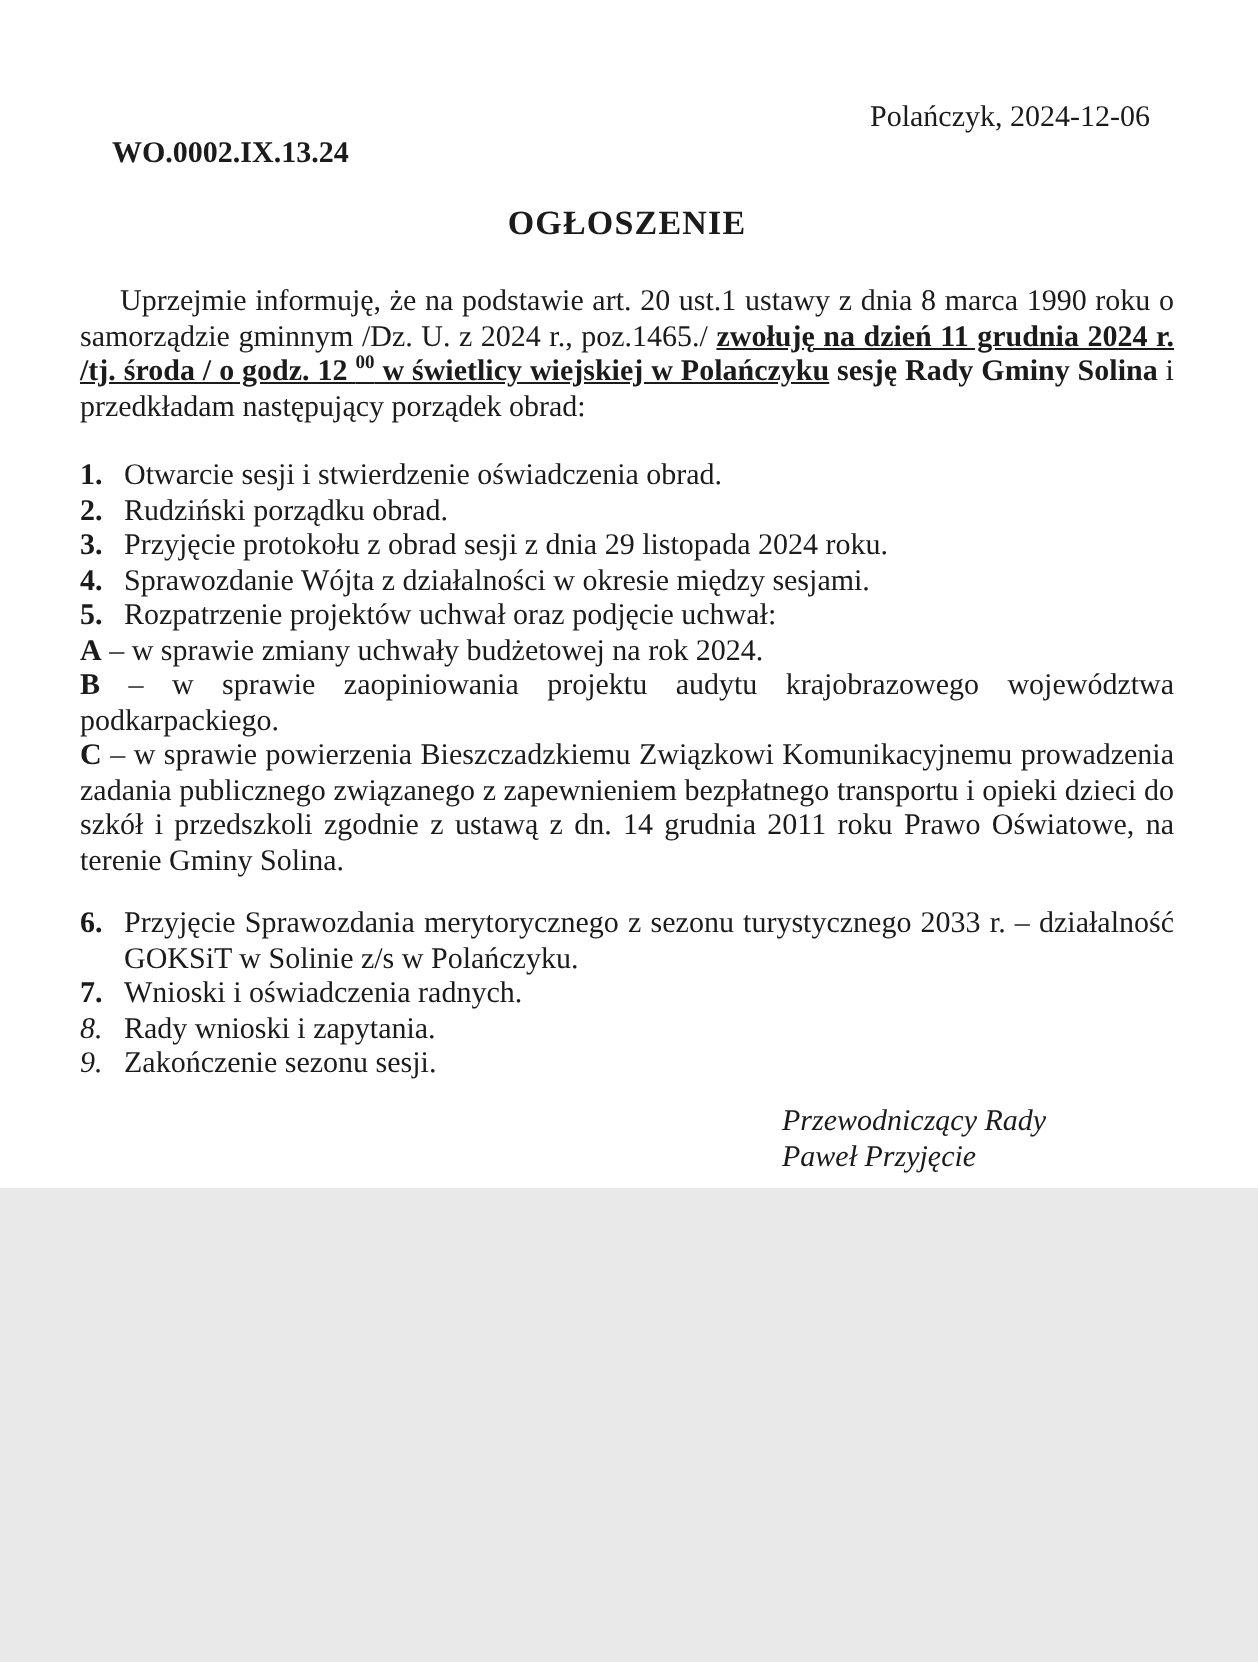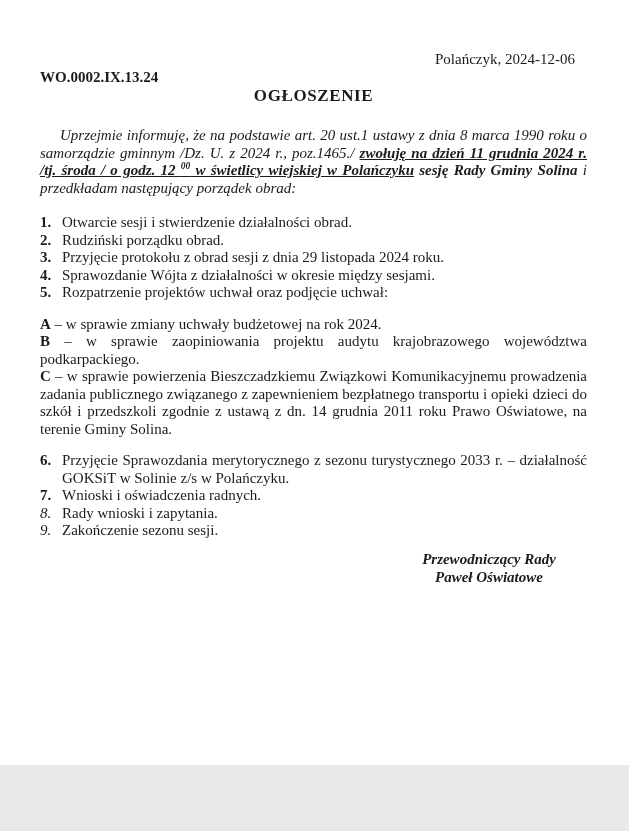--- a/index.html
+++ b/index.html
@@ -3,92 +3,93 @@
 <meta charset="utf-8">
 <style>
   * { margin: 0; padding: 0; box-sizing: border-box; }
   html, body { background: #e9e9e9; }
   body {
     width: 629px; height: 831px;
     font-family: "Liberation Serif", serif;
     color: #1b1b1b;
   }
   .page {
-    width: 629px; height: 765px;
+    width: 629px; height: 594px;
     background: #ffffff;
     padding: 50px 42px 0 40px;
     overflow: hidden;
   }
   .date-line {
     text-align: right;
     padding-right: 12px;
     font-size: 15px;
     line-height: 18px;
   }
   .ref-line {
     font-weight: bold;
     font-size: 15px;
     line-height: 18px;
+    margin-left: 16px;
   }
   .title {
+    margin-top: 16px;
     text-align: center;
     font-size: 17px;
     font-weight: bold;
     letter-spacing: 0.6px;
   }
   .intro {
     margin-top: 21px;
     font-size: 15px;
     line-height: 17.5px;
     text-align: justify;
     text-indent: 20px;
-    font-style: italic;
   }
   .b  { font-weight: bold; }
   .bu { font-weight: bold; text-decoration: underline; }
   sup { font-size: 9.5px; vertical-align: super; line-height: 0; font-weight: bold; }
 
   .agenda { margin-top: 17px; list-style: none; }
   .agenda-2 { margin-top: 14px; }
   .agenda-row { display: flex; font-size: 15px; line-height: 17.5px; }
   .num { flex: 0 0 22px; width: 22px; }
   .num-bold { font-weight: bold; }
   .num-italic { font-style: italic; }
   .item-text { flex: 1; text-align: justify; }
 
-  .resolutions { margin-top: 14px; font-size: 15px; line-height: 17.5px; }
+  .resolutions { font-size: 15px; line-height: 17.5px; }
   .resolution { text-align: justify; }
   .res-letter { font-weight: bold; }
 
   .signature {
     margin: 10px 0 0 auto;
     width: 196px;
-    text-align: center;
+    text-align: left;
     font-size: 15px;
     line-height: 18px;
-    font-weight: bold;
+    font-weight: normal;
     font-style: italic;
   }
 </style>
 </head>
 <body>
 
 <div class="page">
 
   <div class="date-line">Polańczyk, 2024-12-06</div>
   <div class="ref-line">WO.0002.IX.13.24</div>
 
   <h1 class="title">OGŁOSZENIE</h1>
 
   <p class="intro"><span>Uprzejmie informuję, że na podstawie art. 20 ust.1 ustawy z dnia 8 marca 1990 roku o samorządzie gminnym /Dz. U. z 2024 r., poz.1465./ </span><span class="bu">zwołuję na dzień 11 grudnia 2024 r. /tj. środa / o godz. 12 </span><span class="bu"><sup>00</sup></span><span class="bu"> w świetlicy wiejskiej w Polańczyku</span><span class="b"> sesję Rady Gminy Solina</span><span> i przedkładam następujący porządek obrad:</span></p>
 
   <ol class="agenda">
     <li class="agenda-row">
       <span class="num num-bold">1.</span>
-      <span class="item-text">Otwarcie sesji i stwierdzenie działalności obrad.</span>
+      <span class="item-text">Otwarcie sesji i stwierdzenie oświadczenia obrad.</span>
     </li>
     <li class="agenda-row">
       <span class="num num-bold">2.</span>
       <span class="item-text">Rudziński porządku obrad.</span>
     </li>
     <li class="agenda-row">
       <span class="num num-bold">3.</span>
       <span class="item-text">Przyjęcie protokołu z obrad sesji z dnia 29 listopada 2024 roku.</span>
     </li>
     <li class="agenda-row">
@@ -121,16 +122,16 @@
       <span class="item-text">Rady wnioski i zapytania.</span>
     </li>
     <li class="agenda-row">
       <span class="num num-italic">9.</span>
       <span class="item-text">Zakończenie sezonu sesji.</span>
     </li>
   </ol>
 
   <div class="signature">
     <div>Przewodniczący Rady</div>
-    <div>Paweł Oświatowe</div>
+    <div>Paweł Przyjęcie</div>
   </div>
 
 </div>
 
 </body></html>

